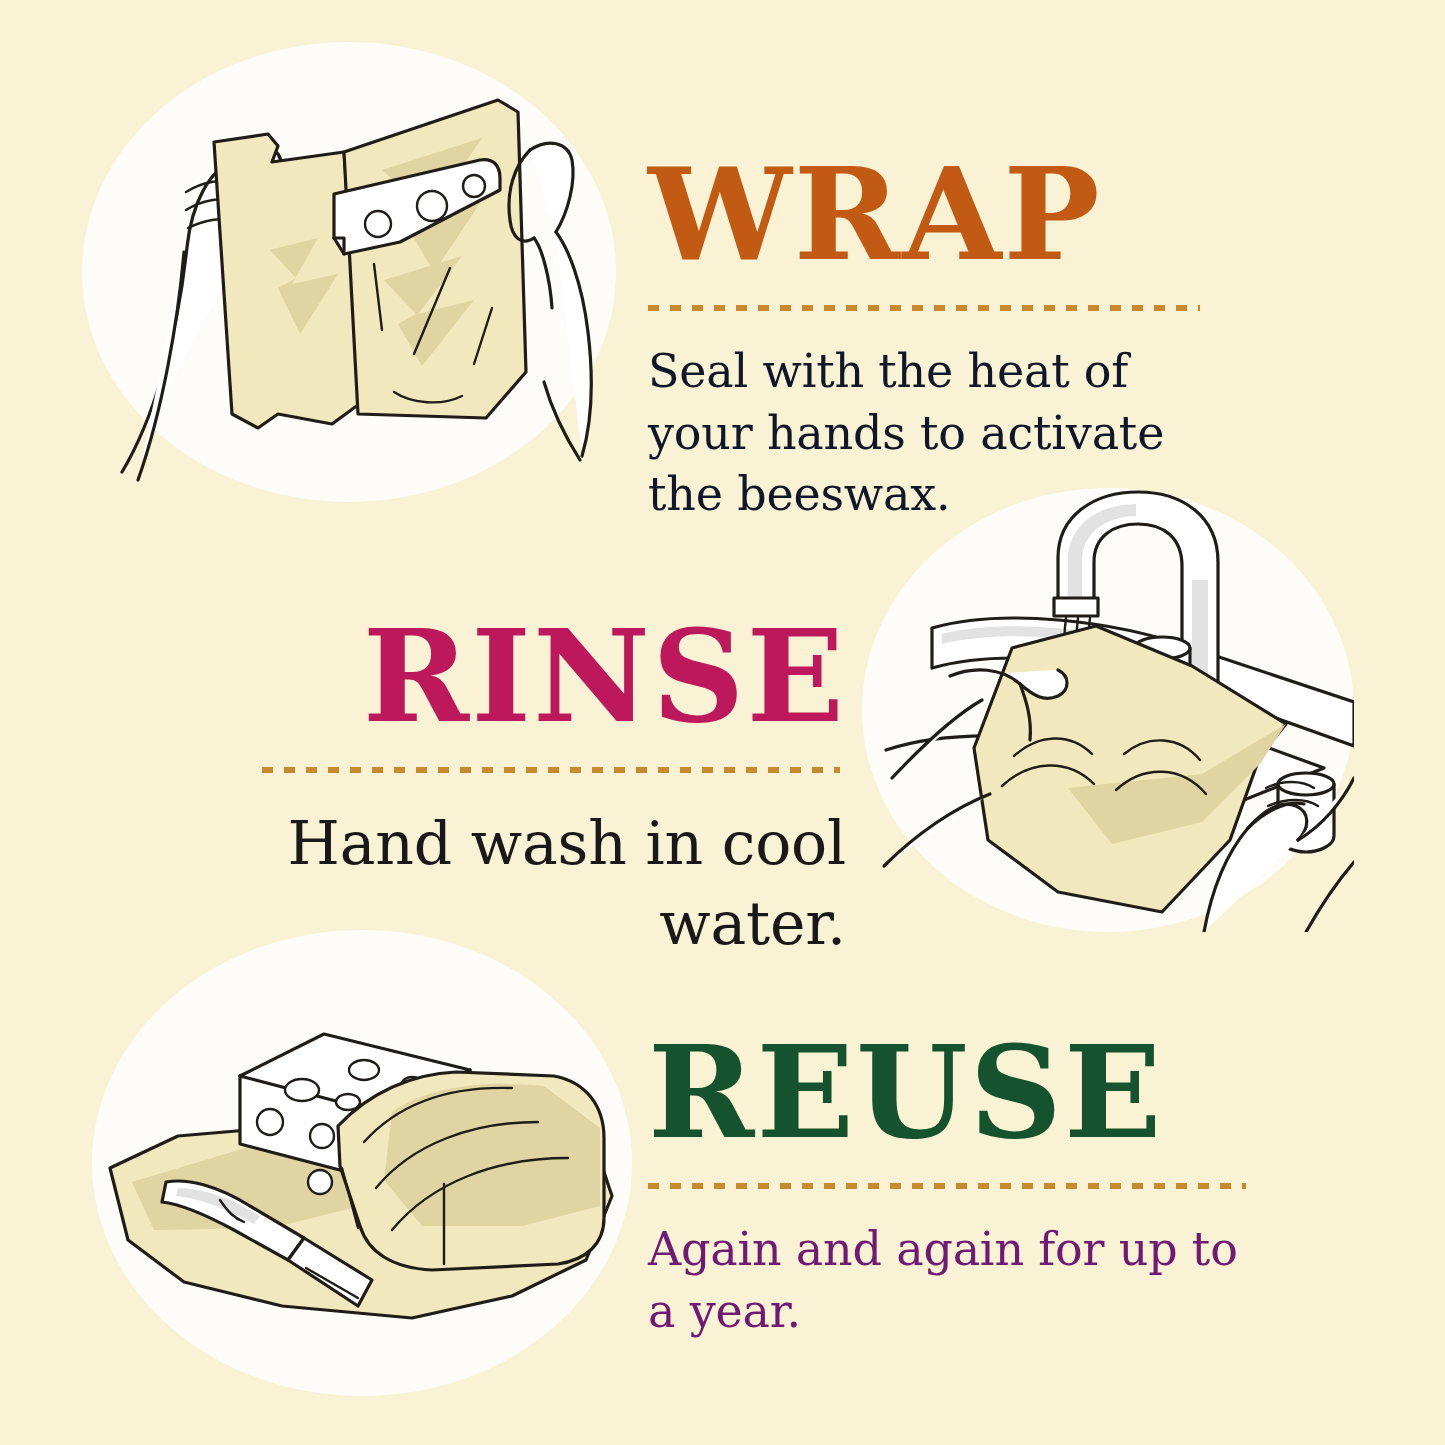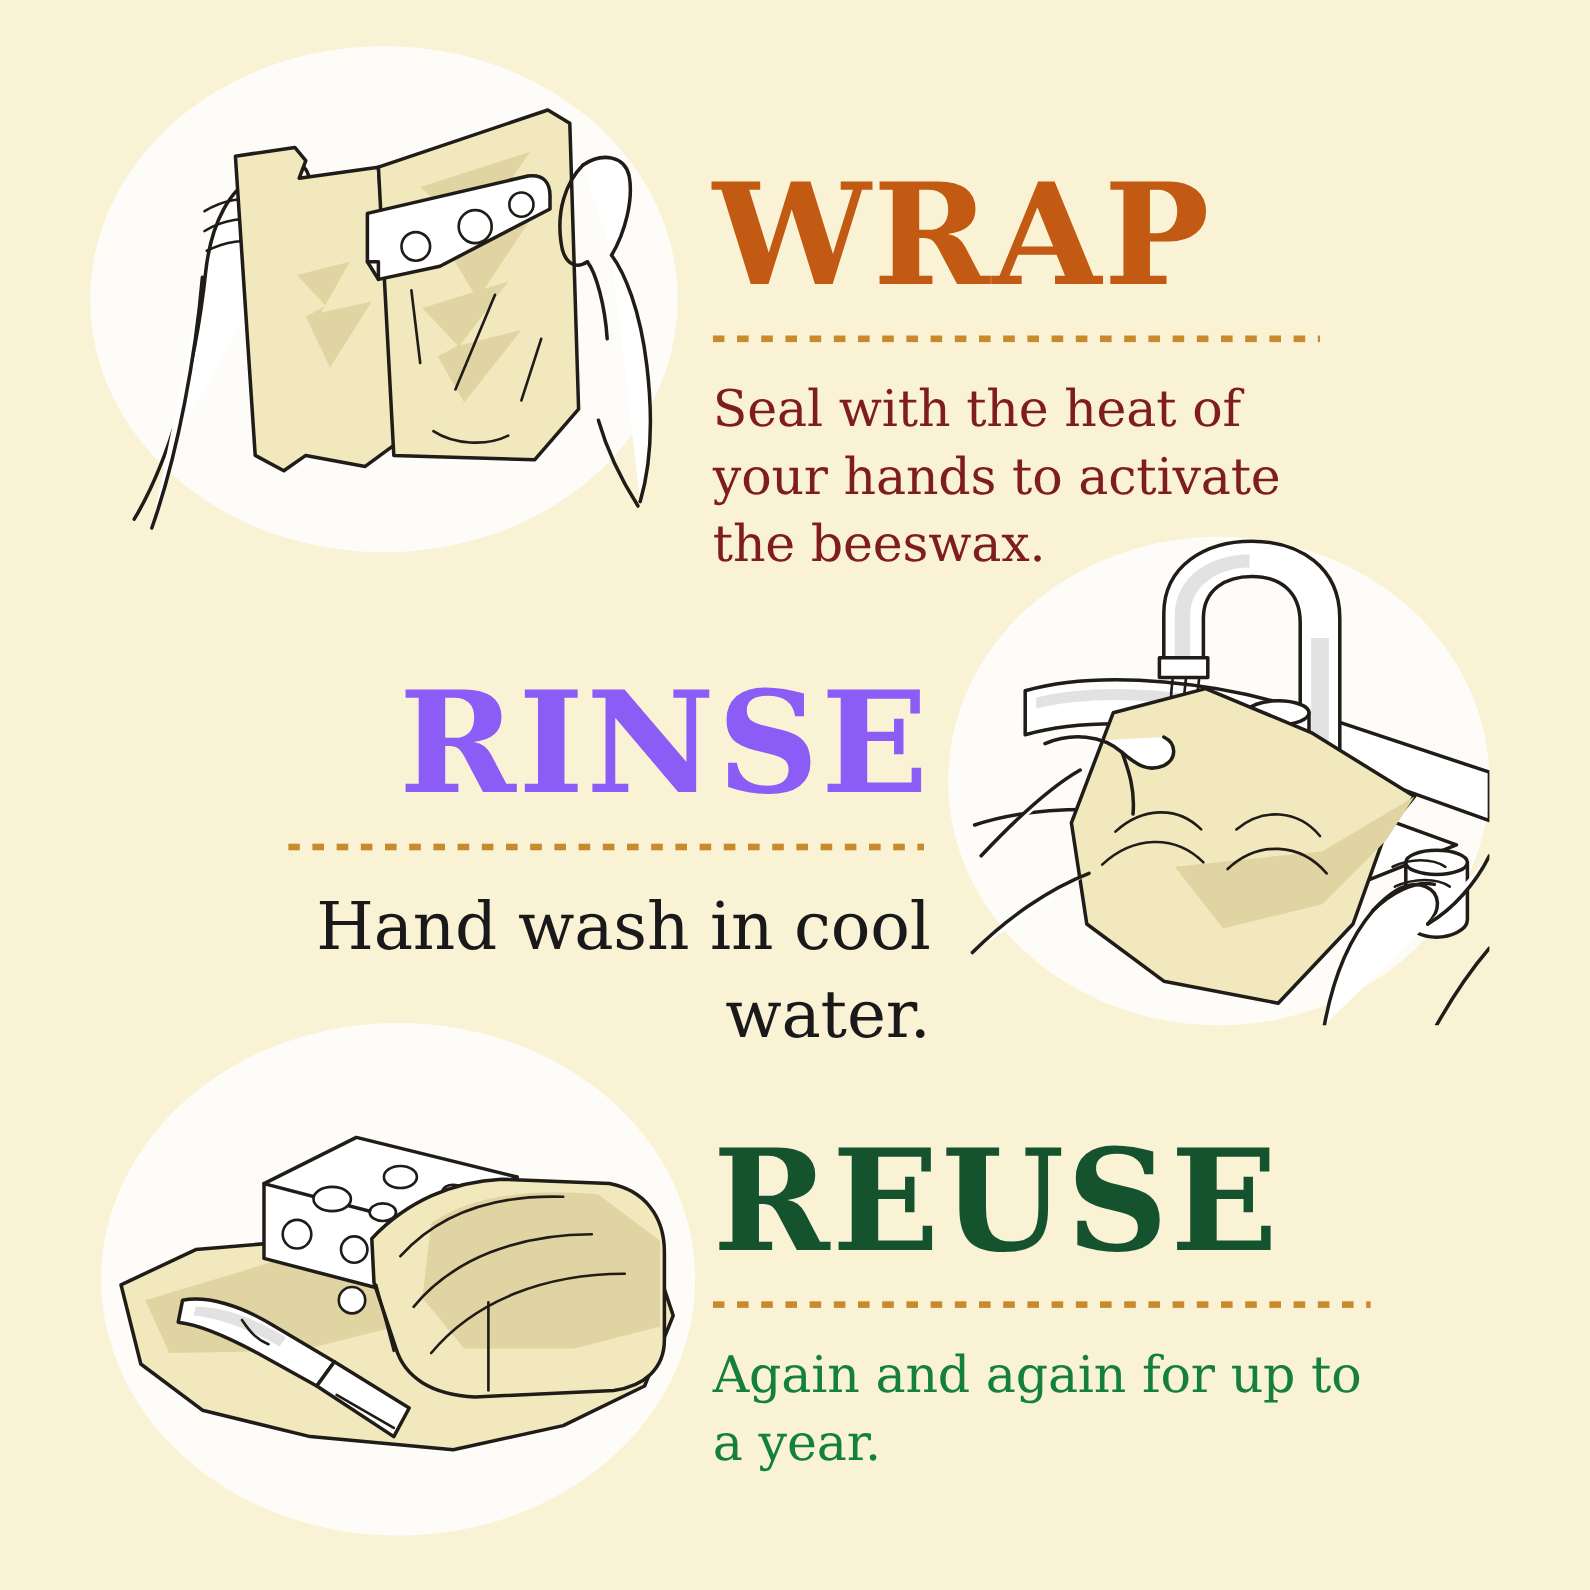--- a/index.html
+++ b/index.html
@@ -123,21 +123,21 @@
       <path class="hand ln" d="M474 190 C 486 206 500 240 506 290 C 512 340 510 380 500 414"></path>
       <path class="ln" d="M448 108 C 432 124 424 150 428 178 C 430 196 440 204 452 196"></path>
       <path class="ln" d="M452 196 C 460 206 468 236 470 266"></path>
       <path class="ln" d="M498 418 C 484 396 470 368 462 340"></path>
     </svg>
   </div>
 
   <div class="textblock section" id="sec-wrap-text">
     <h2 class="heading" style="color: rgb(194, 90, 19);">WRAP</h2>
     <div class="divider" style="background-image: repeating-linear-gradient(to right, rgb(201, 138, 46) 0px, rgb(201, 138, 46) 11px, rgba(0, 0, 0, 0) 11px, rgba(0, 0, 0, 0) 22px);"></div>
-    <p class="body-text" style="color: #7f1d1d;">Seal with the heat of your hands to activate the beeswax.</p>
+    <p class="body-text" style="color: #0f172a;">Seal with the heat of your hands to activate the beeswax.</p>
   </div>
 
   <div class="illus section" id="sec-rinse-illus">
     <div class="disc" style="background: rgb(253, 252, 248);"></div>
     <svg viewBox="0 0 492 444" preserveAspectRatio="xMidYMid meet">
 
       <path class="white-obj ln" d="M70 140 C 140 120 250 132 330 160 L 492 214 L 492 258 L 330 200
                                     C 250 172 140 160 70 180 Z"></path>
       <path class="grey-sh" d="M80 146 C 146 130 240 140 316 166 L 316 176 C 240 150 146 140 80 156 Z"></path>
       <path class="ln" d="M24 262 C 96 238 210 246 300 276"></path>
@@ -184,21 +184,21 @@
                                C 448 324 448 340 436 352"></path>
       <path class="ln" d="M386 340 C 402 324 424 312 442 316"></path>
       <path class="ln-thin" d="M404 300 C 420 292 440 292 452 300"></path>
       <path class="ln-thin" d="M406 318 C 424 310 444 310 456 318"></path>
       <path class="hand ln" d="M436 352 C 460 338 480 314 492 290"></path>
       <path class="hand ln" d="M444 444 C 462 412 480 388 492 374"></path>
     </svg>
   </div>
 
   <div class="textblock section" id="sec-rinse-text">
-    <h2 class="heading" style="color: #8b5cf6;">RINSE</h2>
+    <h2 class="heading" style="color: #be185d;">RINSE</h2>
     <div class="divider" style="background-image: repeating-linear-gradient(to right, rgb(201, 138, 46) 0px, rgb(201, 138, 46) 11px, rgba(0, 0, 0, 0) 11px, rgba(0, 0, 0, 0) 22px);"></div>
     <p class="body-text" style="color: rgb(25, 24, 26);">Hand wash in cool water.</p>
   </div>
 
   <div class="illus section" id="sec-reuse-illus">
     <div class="disc" style="background: rgb(253, 252, 248);"></div>
     <svg viewBox="0 0 540 466" preserveAspectRatio="xMidYMid meet">
 
       <path class="wax" d="M18 238 L 86 206 L 156 200 L 300 182 L 420 180 L 500 206 L 520 266
                             L 494 330 L 420 366 L 320 388 L 190 376 L 92 352 L 36 310 Z"></path>
@@ -236,16 +236,16 @@
       <path class="grey-sh" d="M86 258 C 110 258 140 268 168 286 L 162 294 C 134 278 106 268 84 266 Z"></path>
       <path class="white-obj ln" d="M196 330 L 212 308 L 280 350 L 266 376 Z"></path>
       <path class="ln-thin" d="M214 338 L 266 368"></path>
       <path class="ln-thin" d="M128 270 C 136 282 142 288 152 292"></path>
     </svg>
   </div>
 
   <div class="textblock section" id="sec-reuse-text">
     <h2 class="heading" style="color: #14532d;">REUSE</h2>
     <div class="divider" style="background-image: repeating-linear-gradient(to right, rgb(201, 138, 46) 0px, rgb(201, 138, 46) 11px, rgba(0, 0, 0, 0) 11px, rgba(0, 0, 0, 0) 22px);"></div>
-    <p class="body-text" style="color: #15803d;">Again and again for up to a year.</p>
+    <p class="body-text" style="color: #701a75;">Again and again for up to a year.</p>
   </div>
 
 </div>
 
 </body></html>

